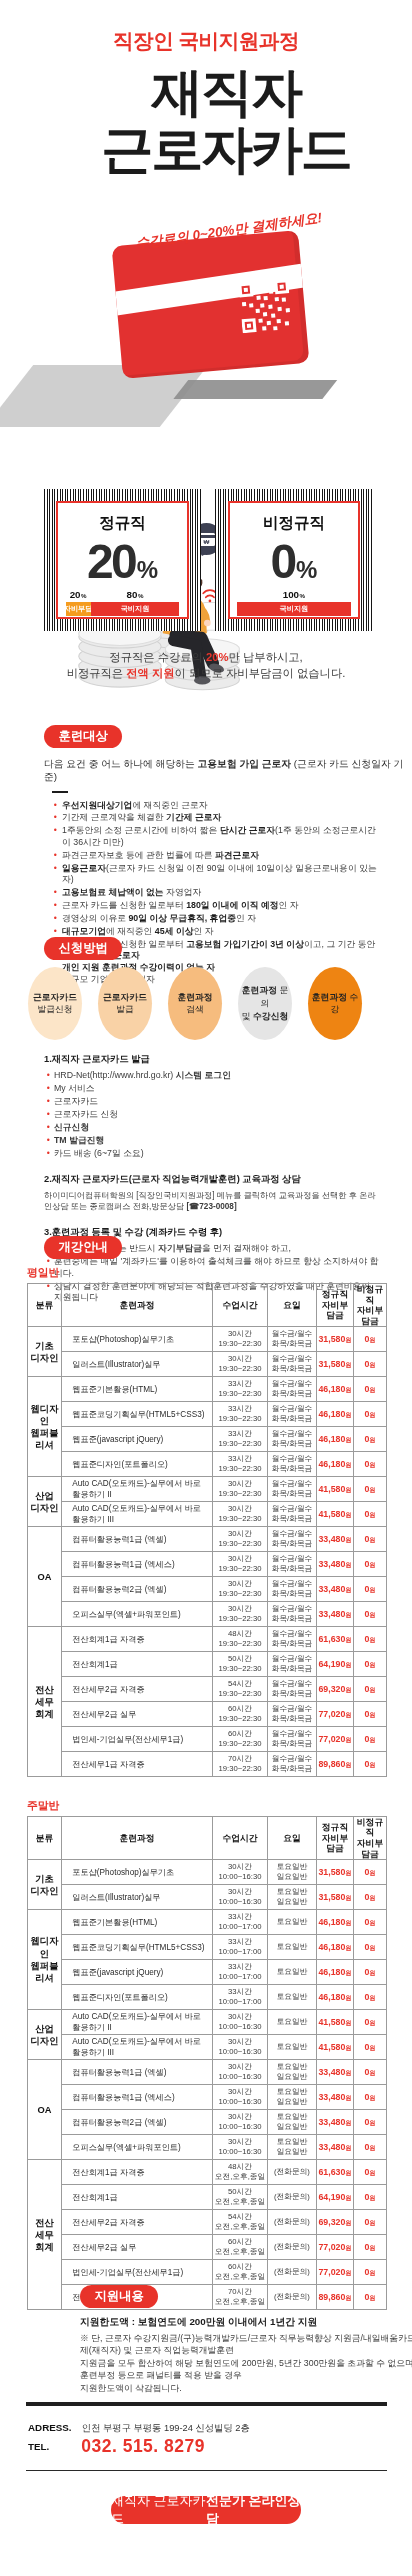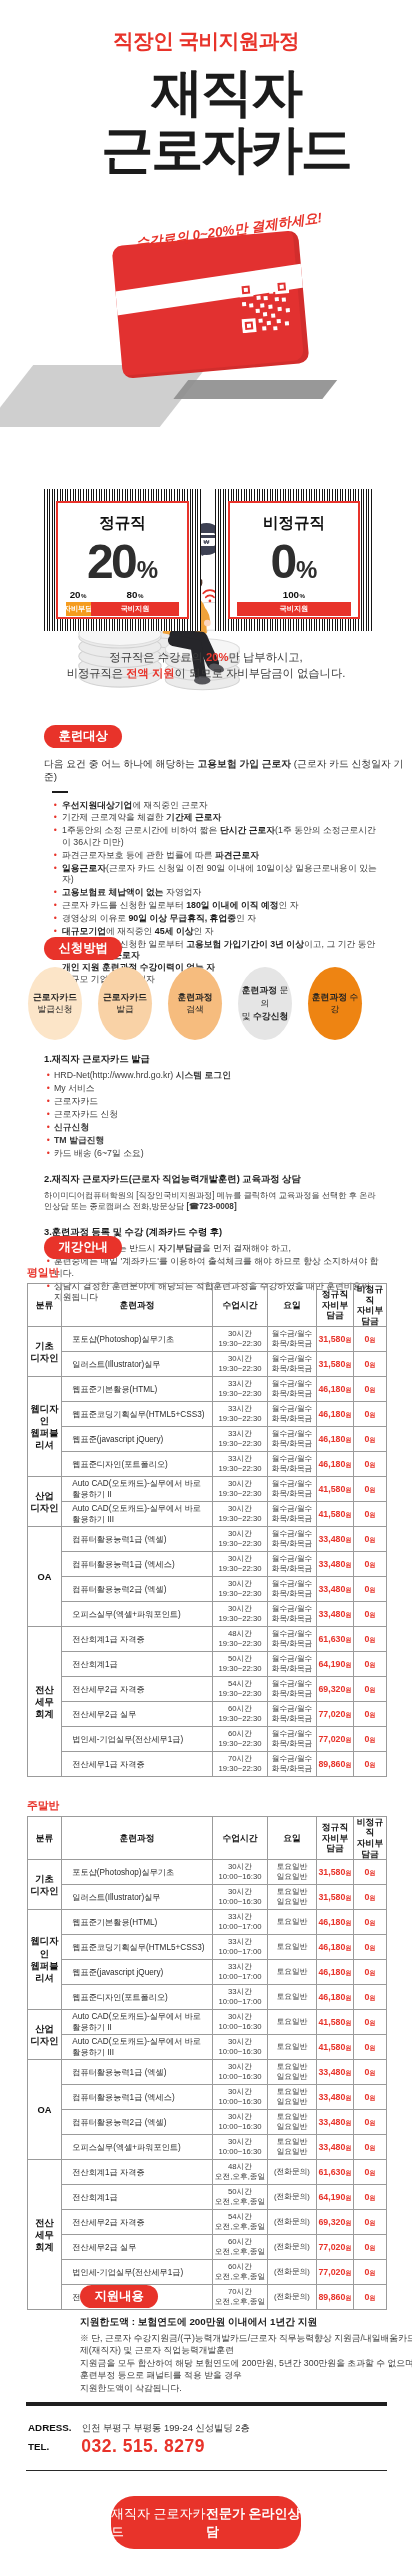--- a/index.html
+++ b/index.html
@@ -110,21 +110,21 @@
   .sup-body{margin:3.1px 31px 0 44px;font-size:8.8px;line-height:12.4px;color:#3c3c3c;}
 
   .line-thick{position:absolute;top:2402px;left:26px;width:361px;height:4.1px;background:#1f1f1f;}
   .line-thin{position:absolute;top:2470px;left:26px;width:361px;height:1px;background:#2a2a2a;}
   .addr-row{position:absolute;top:2422px;left:28px;display:flex;align-items:baseline;}
   .addr-label{font-size:9.8px;font-weight:800;color:#111;}
   .addr-text{font-size:9.3px;color:#333;margin-left:10.3px;}
   .tel-row{position:absolute;top:2436px;left:28px;display:flex;align-items:center;}
   .tel-label{font-size:9.8px;font-weight:800;color:#111;}
   .tel-num{font-size:17.5px;font-weight:800;color:#e8332a;margin-left:32px;letter-spacing:0.5px;}
-  .cta{position:absolute;top:2496px;left:111px;width:190px;height:53px;background:#e8332a;
+  .cta{position:absolute;top:2496px;left:111px;width:190px;height:28px;background:#e8332a;
     border-radius:23px;display:flex;align-items:center;justify-content:flex-end;
     color:#fff;font-size:13px;cursor:pointer;}
 </style>
 </head>
 <body>
 
 <div class="page">
 
   <div class="eyebrow">직장인 국비지원과정</div>
   <div class="big-title t1">재직자</div>

